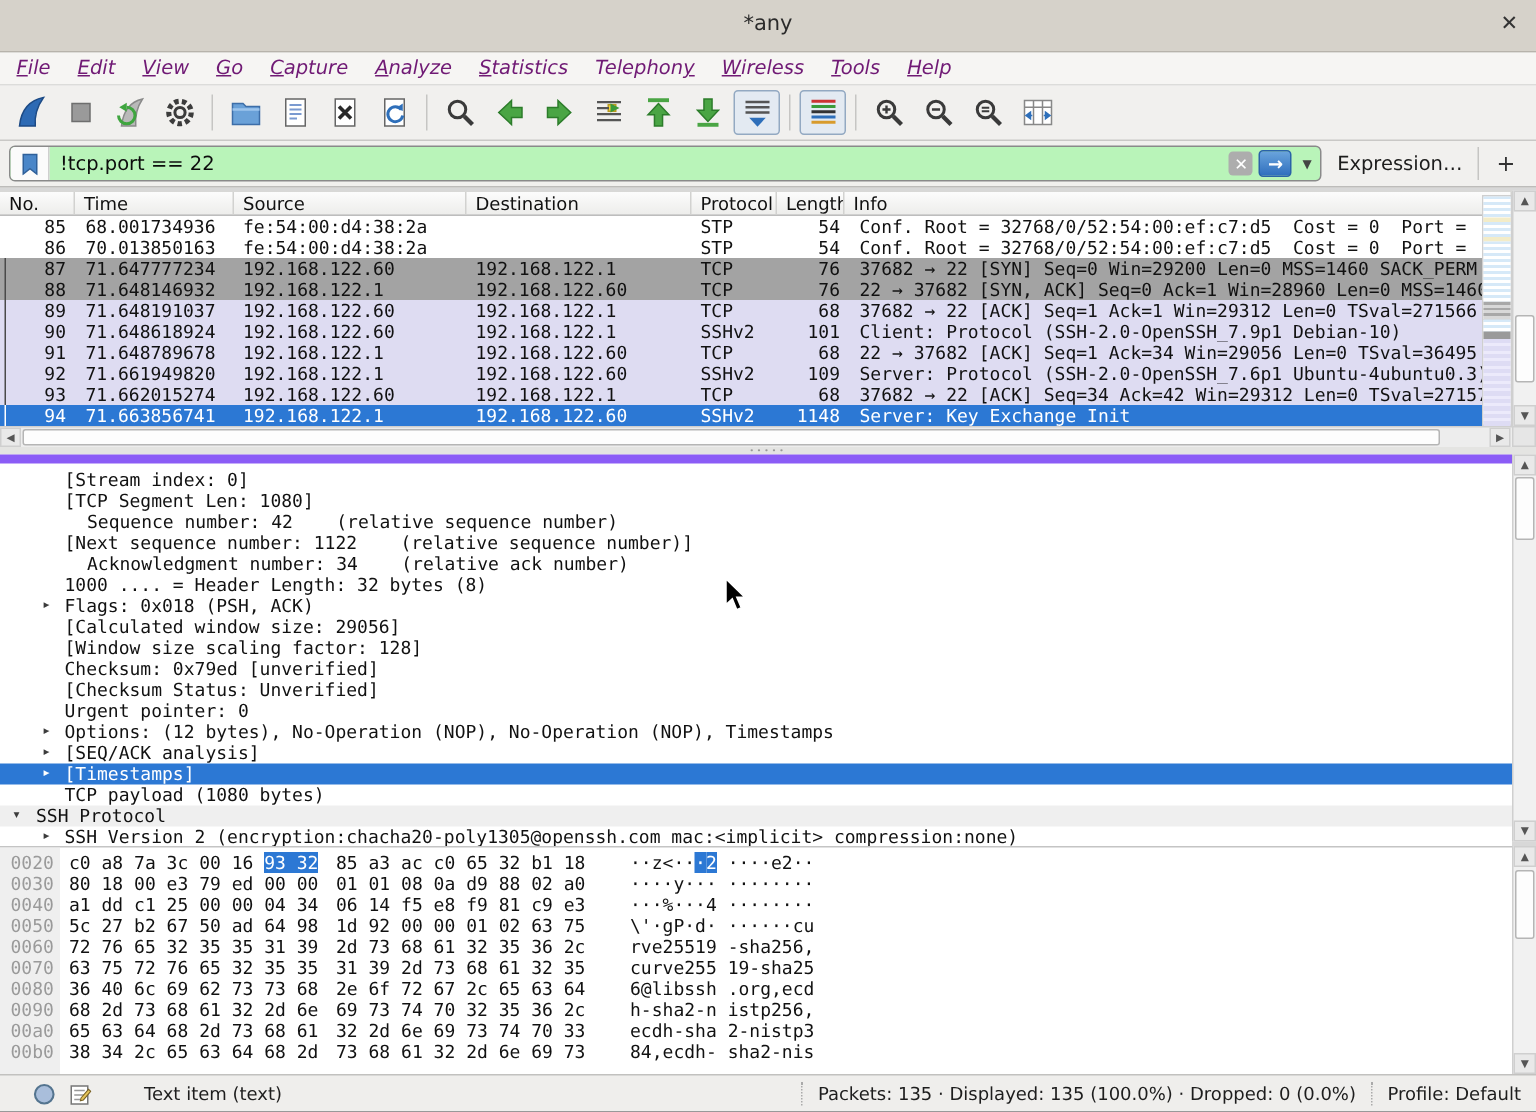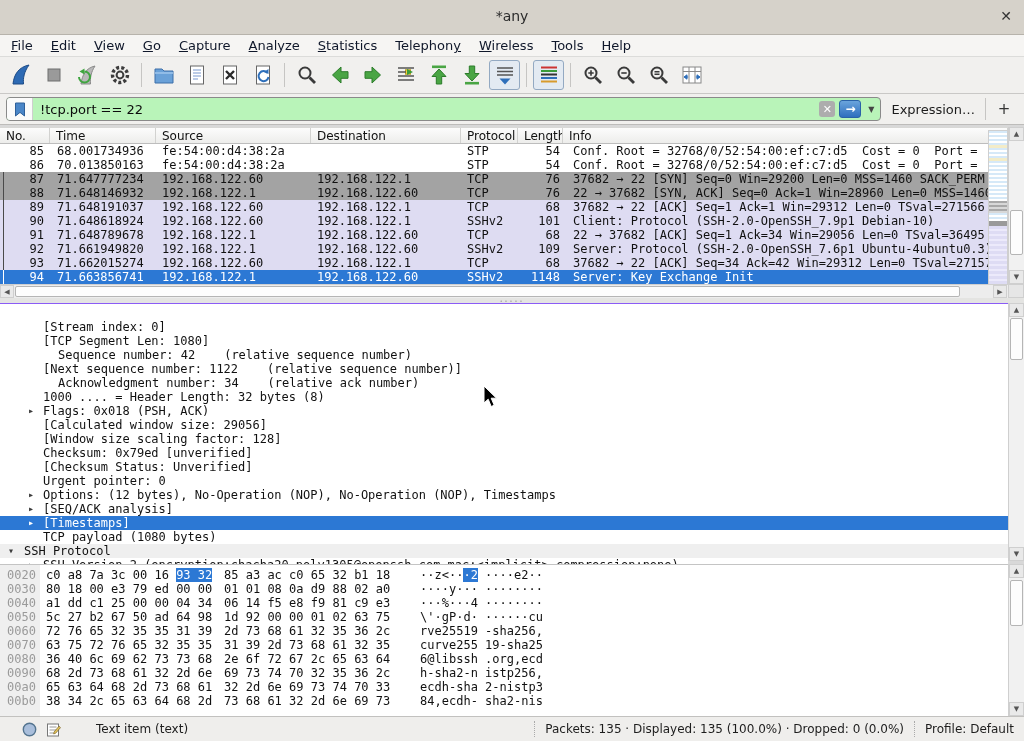--- a/index.html
+++ b/index.html
@@ -7,21 +7,21 @@
   .window{position:relative;width:1024px;height:741px;background:#d8d8d8;
     font-family:"DejaVu Sans","Liberation Sans",sans-serif;overflow:hidden;color:#111;}
   
   .titlebar{position:absolute;left:0;top:0;width:1024px;height:35px;background:#d6d2ca;
     border-bottom:1px solid #b7b3ab;}
   .titlebar .title{position:absolute;left:0;right:0;top:8px;text-align:center;font-size:14px;color:#2b2b2b;}
   .titlebar .close{position:absolute;right:12px;top:8px;font-size:14px;color:#333;cursor:default;}
   
   .menubar{position:absolute;left:0;top:35px;width:1024px;height:22px;background:#f6f5f3;
     border-bottom:1px solid #dcdcda;display:flex;align-items:stretch;padding-left:2px;font-size:13px;}
-  .menu-item{padding:0 9px;line-height:21px;color:#0f172a;}
+  .menu-item{padding:0 9px;line-height:21px;color:#701a75;font-style:italic;}
   .menu-item u{text-decoration:underline;}
   
   .toolbar{position:absolute;left:0;top:57px;width:1024px;height:37px;background:#f1f0ee;
     border-bottom:1px solid #c9c8c6;display:flex;align-items:center;padding-left:4px;}
   .tbtn{width:31px;height:30px;display:flex;align-items:center;justify-content:center;margin:0 1px;
     border:1px solid transparent;border-radius:3px;}
   .tbtn.active{border:1px solid #93a9c2;background:#e3eaf2;}
   .tsep{width:1px;height:24px;background:#c6c5c3;margin:0 5px;}
   
   .filterbar{position:absolute;left:0;top:94px;width:1024px;height:31px;background:#f1f0ee;
@@ -79,21 +79,21 @@
   .hscroll{position:absolute;left:0;top:284px;width:1008px;height:14px;background:#ededed;border-top:1px solid #cfcfcf;}
   .hs-btn{position:absolute;top:0;width:14px;height:13px;background:#e9e9e9;border:1px solid #cfcfcf;color:#555;
     font-size:7px;display:flex;align-items:center;justify-content:center;}
   .hs-thumb{position:absolute;top:1px;height:11px;background:#fdfdfd;border:1px solid #b5b5b5;border-radius:2px;}
   .corner{position:absolute;left:1008px;top:284px;width:16px;height:14px;background:#e6e6e6;border:1px solid #cfcfcf;}
   
   .splitter{position:absolute;left:0;top:298px;width:1024px;height:5px;background:#e4e4e2;
     display:flex;align-items:center;justify-content:center;color:#999;font-size:5px;letter-spacing:2px;line-height:4px;}
   
   .details{position:absolute;left:0;top:303px;width:1008px;height:300px;background:#fff;overflow:hidden;
-    border-top:1px solid #8b5cf6;font-family:"DejaVu Sans Mono","Liberation Mono",monospace;font-size:12px;padding-top:16px;}
+    border-top:6px solid #8b5cf6;font-family:"DejaVu Sans Mono","Liberation Mono",monospace;font-size:12px;padding-top:4px;}
   .dline{height:14px;line-height:14px;white-space:pre;position:relative;}
   .dline.shaded{background:#efefef;}
   .dline.sel{background:#2c78d4;color:#fff;}
   .dline .arrow{position:absolute;top:0;font-size:10px;color:#3c3c3c;}
   .dline.sel .arrow{color:#fff;}
   .dline .dtext{position:absolute;top:0;}
   
   .hexpane{position:absolute;left:0;top:564px;width:1008px;height:152px;background:#fff;overflow:hidden;
     border-top:1px solid #c4c4c4;font-family:"DejaVu Sans Mono","Liberation Mono",monospace;font-size:12px;padding-top:3px;}
   .hexgutter{position:absolute;left:0;top:0;bottom:0;width:40px;background:#efefef;}

